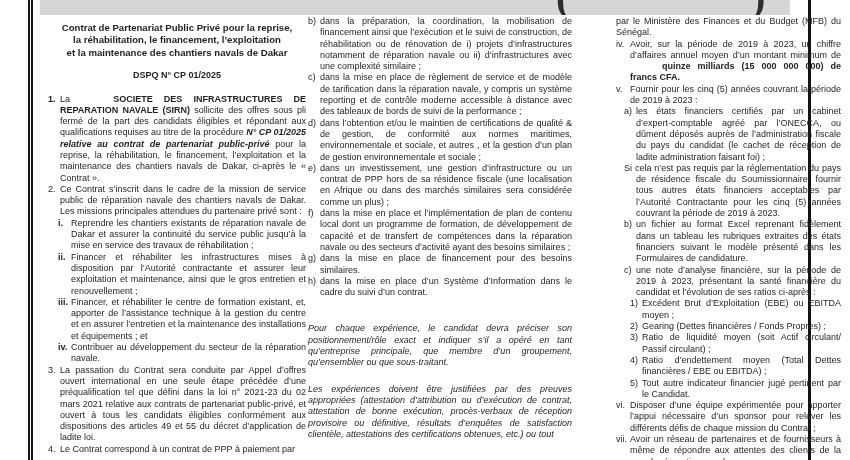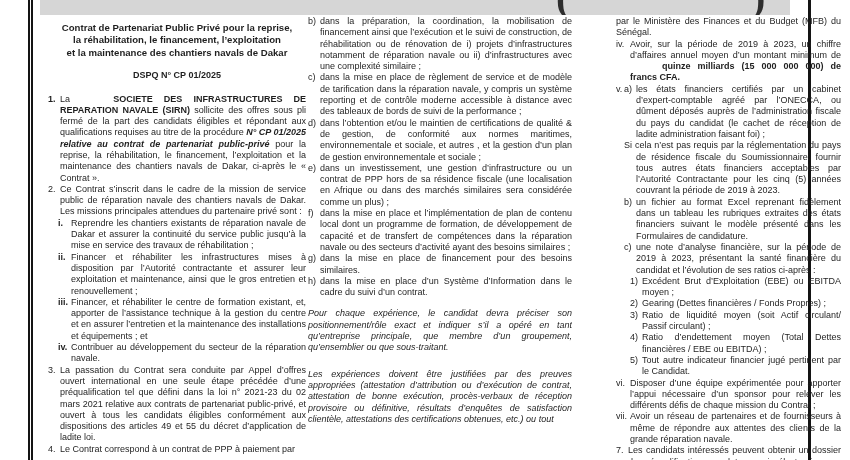--- a/index.html
+++ b/index.html
@@ -22,21 +22,21 @@
   .li3{position:relative;padding-left:14px;}
   .mk{position:absolute;left:0;top:0;}
   .mkb{font-weight:bold;}
   .sub{position:relative;margin-left:10px;padding-left:13px;}
   .sub3{position:relative;margin-left:8px;padding-left:12px;}
   .ratio{position:relative;margin-left:14px;padding-left:12px;}
   .si{margin-left:8px;padding-left:12px;text-indent:-12px;}
   .b{font-weight:bold;padding-left:32px;}
   .bi{font-weight:bold;font-style:italic;}
   .note{font-style:italic;}
-  .note1{margin-top:10px;}
+  .note1{margin-top:25px;}
   .note2{margin-top:15px;}
 </style>
 </head>
 <body>
 
 <div class="page">
 
   <div class="vrule-left"></div>
   <div class="vrule-right"></div>
 
@@ -128,20 +128,21 @@
   <div class="col col3">
     <div>par le Ministère des Finances et du Budget (MFB) du Sénégal.</div>
 
     <div class="li3">
       <span class="mk">iv.</span>
       <span>Avoir, sur la période de 2019 à 2023, un chiffre d’affaires annuel moyen d’un montant minimum de </span><span class="b">quinze milliards (15 000 000 000) de francs CFA.</span>
     </div>
 
     <div class="li3">
       <span class="mk">v.</span>
+      <span>Fournir pour les cinq (5) années couvrant la période de 2019 à 2023 :</span>
     </div>
 
     <div class="sub3">
       <span class="mk">a)</span>
       <span>les états financiers certifiés par un cabinet d’expert-comptable agréé par l’ONECCA, ou dûment déposés auprès de l’administration fiscale du pays du candidat (le cachet de réception de ladite administration faisant foi) ;</span>
     </div>
 
     <div class="si">Si cela n’est pas requis par la réglementation du pays de résidence fiscale du Soumissionnaire, fournir tous autres états financiers acceptables par l’Autorité Contractante pour les cinq (5) années couvrant la période de 2019 à 2023.</div>
 
     <div class="sub3">

